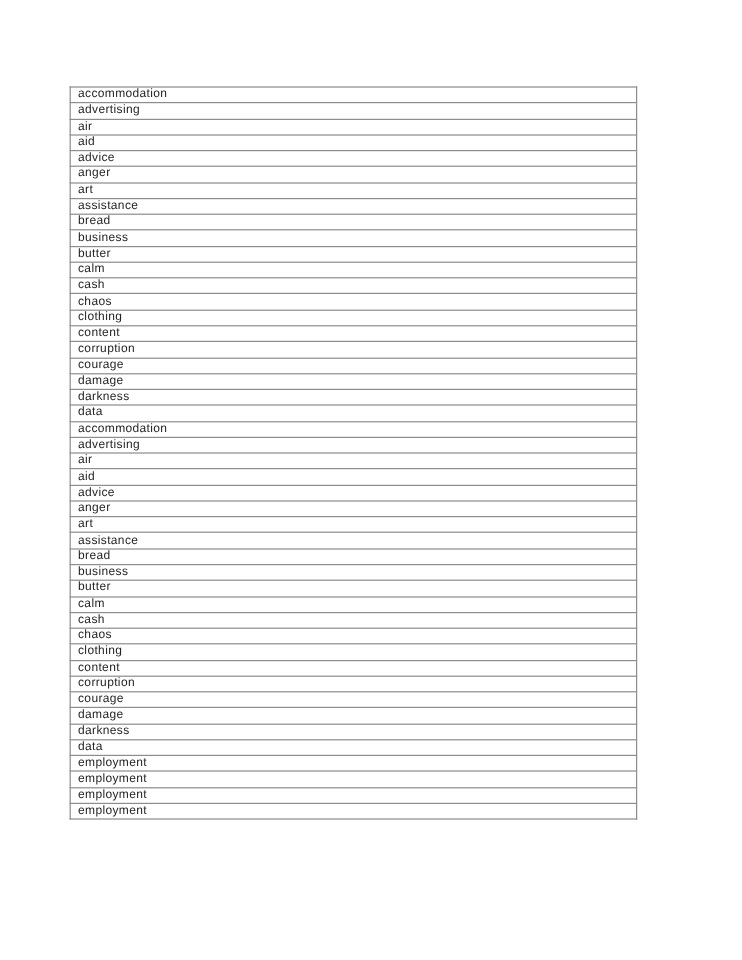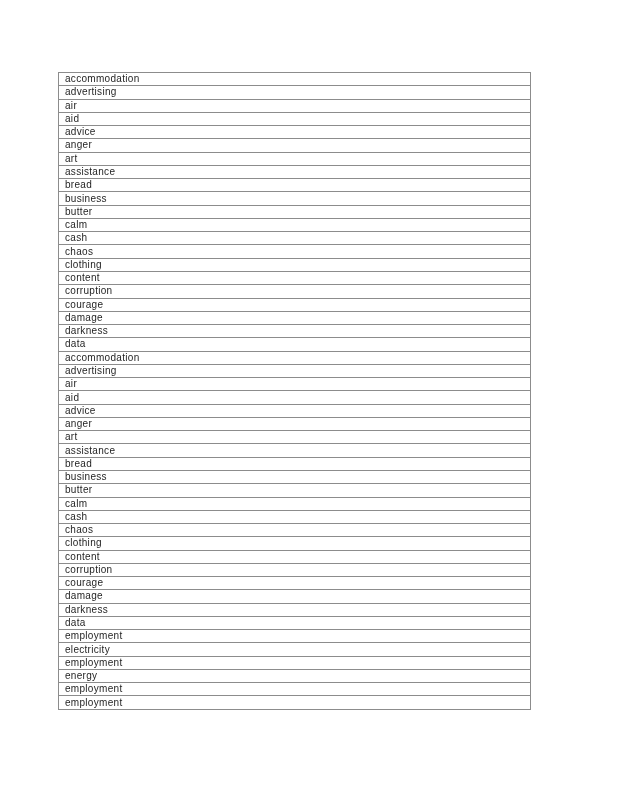--- a/index.html
+++ b/index.html
@@ -165,27 +165,21 @@
         <tr>
           <td>darkness</td>
         </tr>
         <tr>
           <td>data</td>
         </tr>
         <tr>
           <td>employment</td>
         </tr>
         <tr>
-          <td>electricity</td>
-        </tr>
-        <tr>
           <td>employment</td>
-        </tr>
-        <tr>
-          <td>energy</td>
         </tr>
         <tr>
           <td>employment</td>
         </tr>
         <tr>
           <td>employment</td>
         </tr>
       </tbody>
   </table>
 </div>

